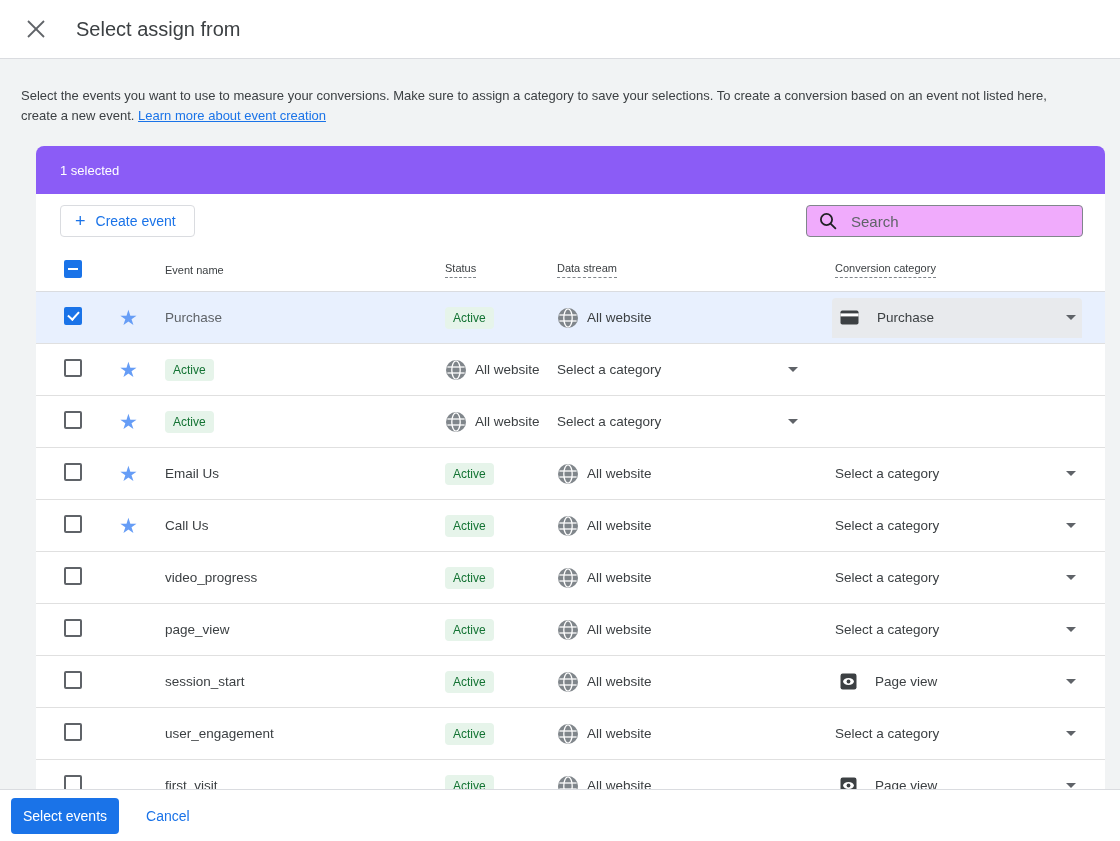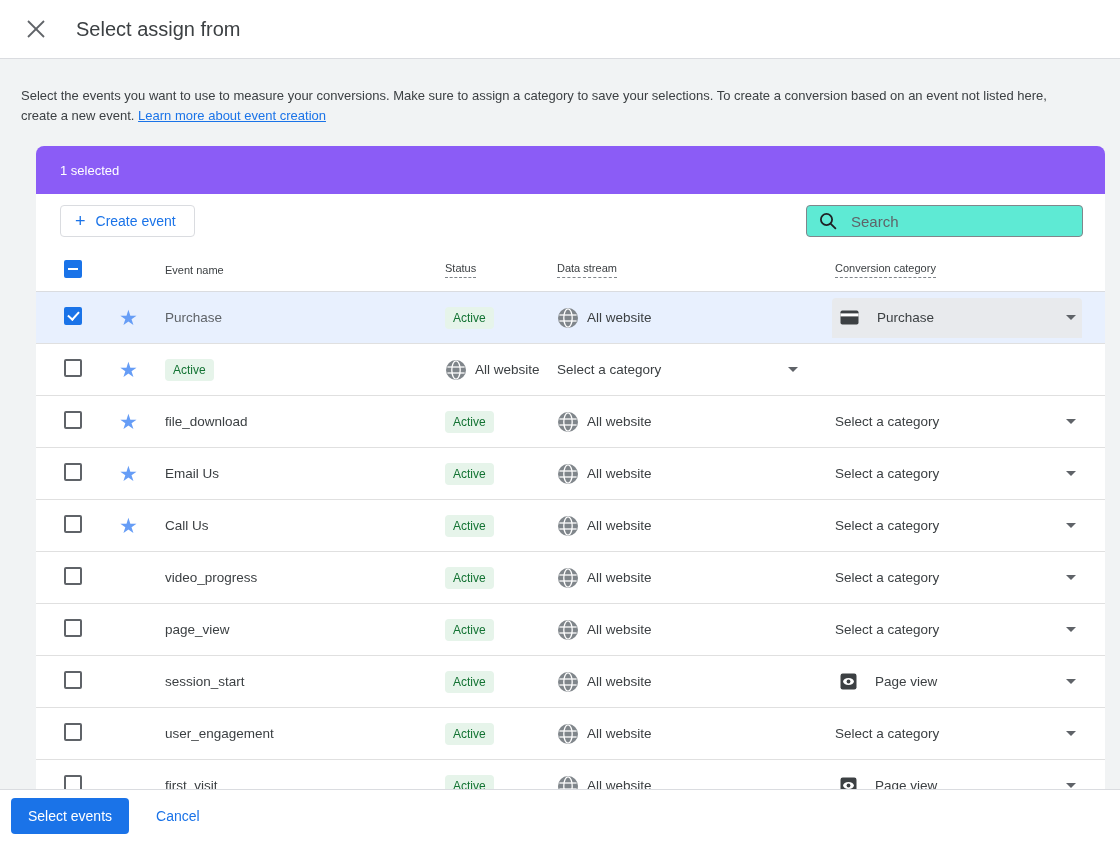--- a/index.html
+++ b/index.html
@@ -33,21 +33,21 @@
     padding:0 22px 0 24px;box-sizing:border-box;
   }
   .create-event-btn{
     display:inline-flex;align-items:center;gap:10px;
     border:1px solid #DADCE0;border-radius:4px;background:#fff;
     color:#1A73E8;font-size:14px;font-weight:500;padding:7px 18px 7px 14px;cursor:pointer;
     font-family:inherit;
   }
   .plus-glyph{font-size:18px;line-height:14px;font-weight:400;}
   .search-box{
-    width:277px;height:32px;border:1px solid #80868B;border-radius:4px;background:#5eead4;
+    width:277px;height:32px;border:1px solid #80868B;border-radius:4px;background:#f0abfc;
     display:flex;align-items:center;box-sizing:border-box;padding-left:12px;
   }
   .search-box input{
     border:none;outline:none;flex:1;font-size:15px;color:#202124;margin-left:12px;
     font-family:inherit;background:transparent;
   }
   .search-box input::placeholder{color:#5F6368;}
   
   .grid-row{
     display:grid;grid-template-columns:55px 46px 280px 112px 278px 1fr;
@@ -100,21 +100,21 @@
     position:absolute;right:6px;width:0;height:0;
     border-left:5px solid transparent;border-right:5px solid transparent;border-top:5px solid #5F6368;
   }
   
   .footer{
     position:absolute;left:0;bottom:0;width:1120px;height:51px;background:#fff;
     border-top:1px solid #DADCE0;display:flex;align-items:center;z-index:5;
   }
   .select-events-btn{
     margin-left:11px;background:#1A73E8;color:#fff;border:none;border-radius:4px;
-    font-size:14px;font-weight:500;padding:10px 17px;cursor:pointer;font-family:inherit;
+    font-size:14px;font-weight:500;padding:10px 12px;cursor:pointer;font-family:inherit;
   }
   .cancel-btn{
     margin-left:21px;background:none;border:none;color:#1A73E8;font-size:14px;font-weight:500;
     cursor:pointer;font-family:inherit;
   }
 </style>
 </head>
 <body>
 
 <div class="top-header">
@@ -214,21 +214,20 @@
 
         <span class="cat-label">Select a category</span>
         <span class="arrow"></span>
       </div>
     </div>
   </div>
 
   <div class="row grid-row">
     <div><span class="checkbox"></span></div>
     <div><span class="star" style="visibility: visible;">★</span></div>
-    <div class="event-name">file_download</div>
     <div><span class="badge">Active</span></div>
     <div class="stream-cell">
       <span style="display:inline-flex;">
         <svg width="22" height="22" viewBox="0 0 22 22">
           <circle cx="11" cy="11" r="10" fill="#80868B"></circle>
           <ellipse cx="11" cy="11" rx="4.2" ry="9.2" fill="none" stroke="#fff" stroke-width="1.3"></ellipse>
           <line x1="2.4" y1="8" x2="19.6" y2="8" stroke="#fff" stroke-width="1.3"></line>
           <line x1="2.4" y1="14" x2="19.6" y2="14" stroke="#fff" stroke-width="1.3"></line>
         </svg>
       </span>

